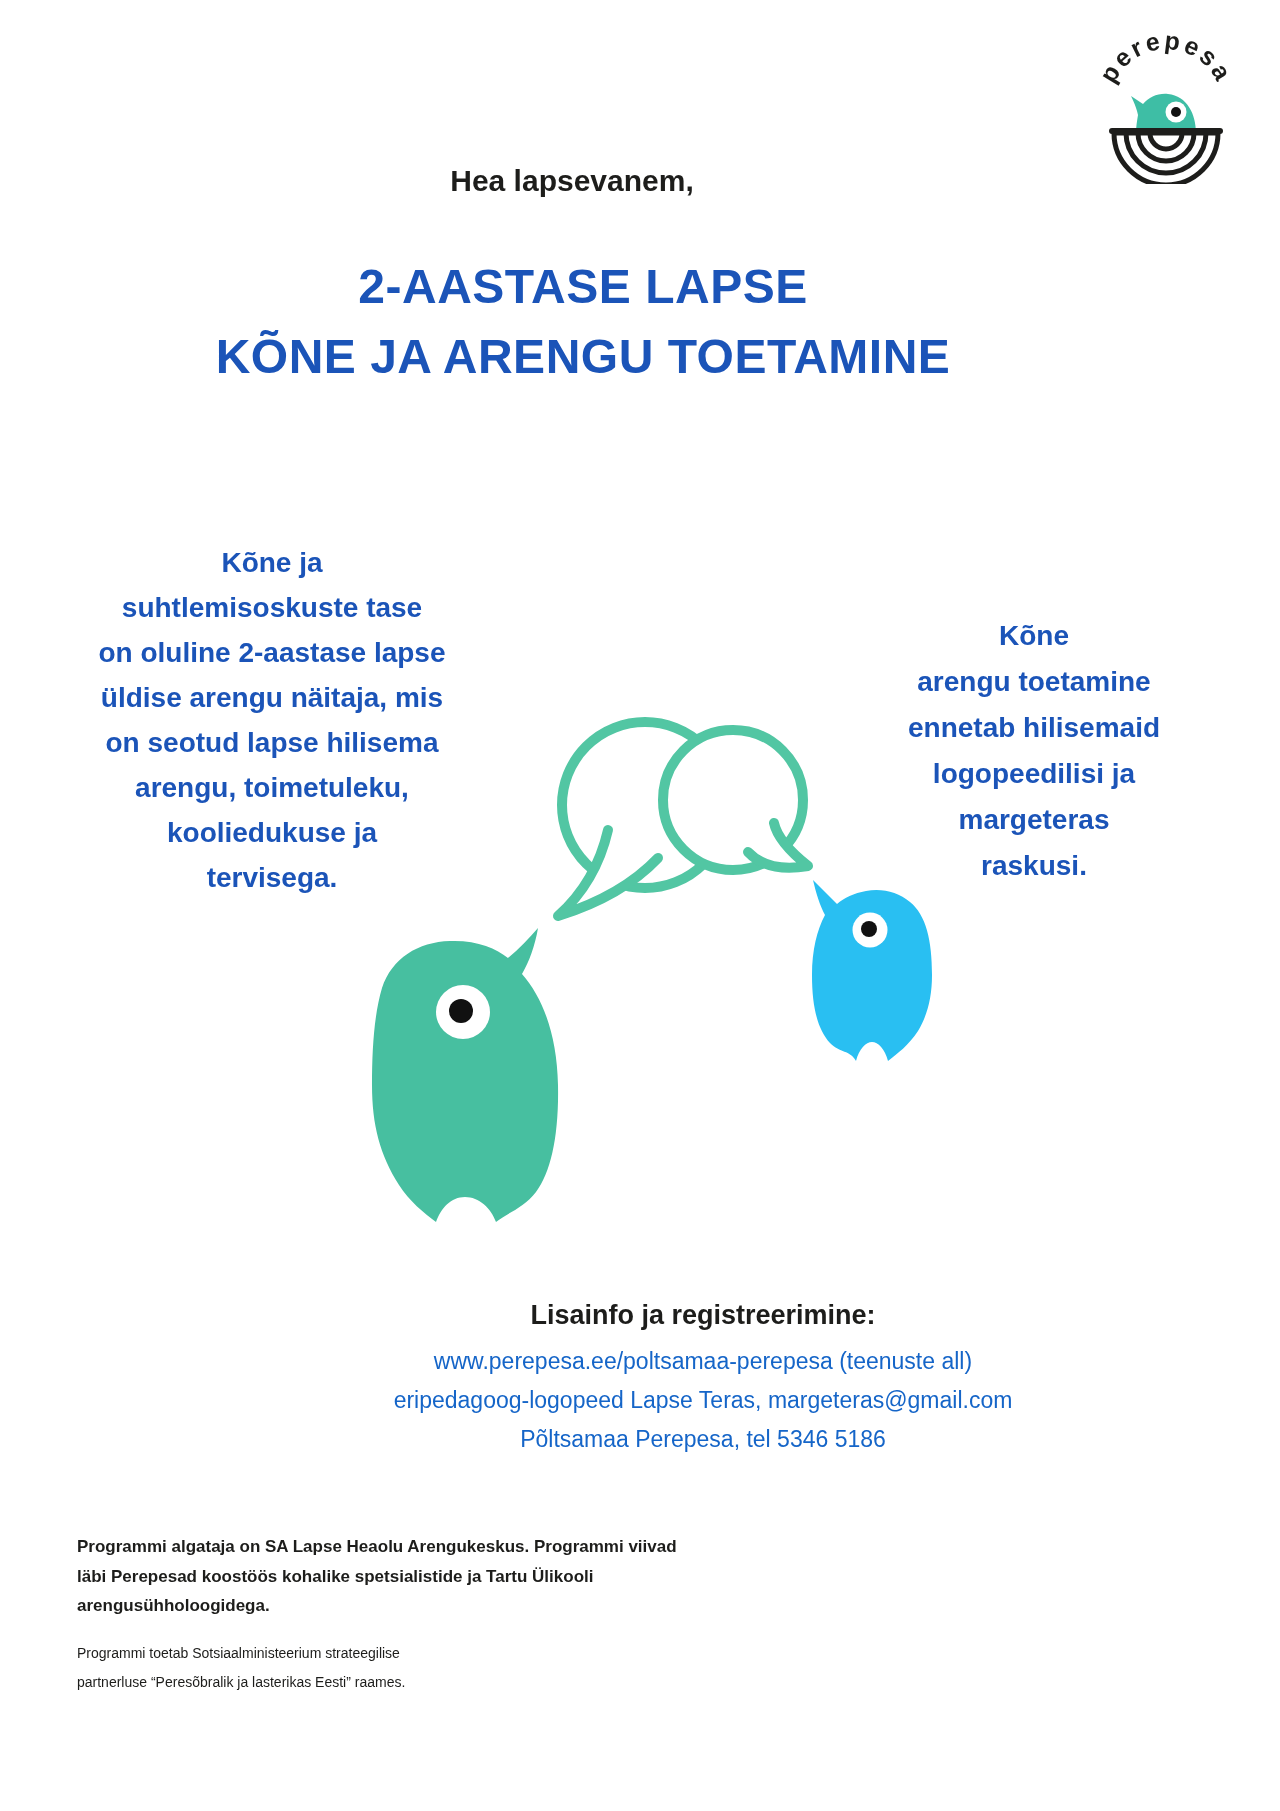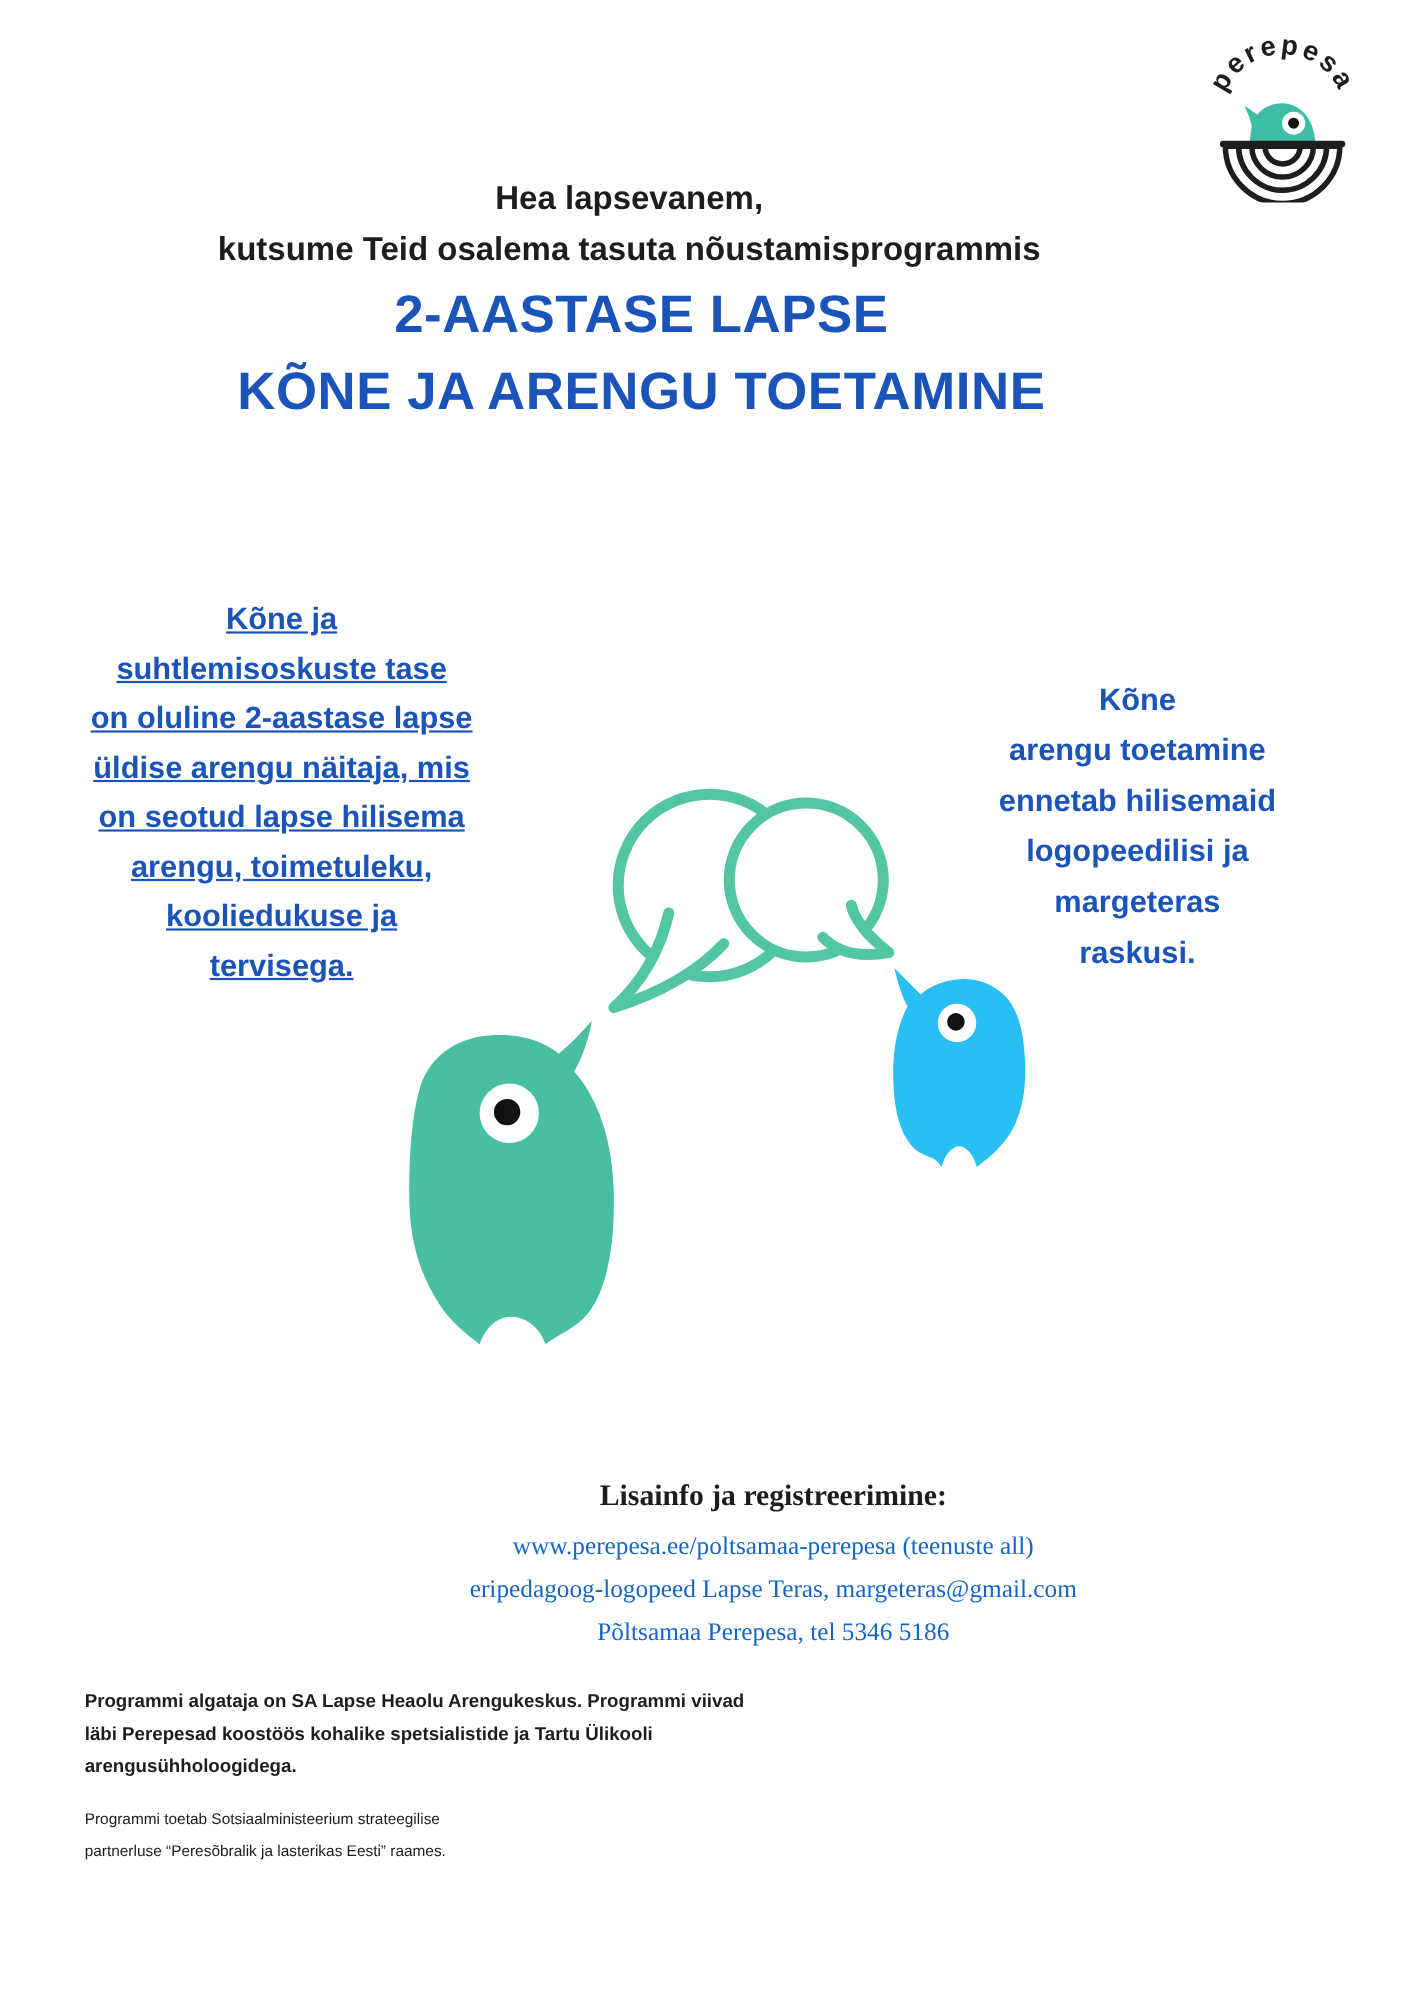--- a/index.html
+++ b/index.html
@@ -14,21 +14,21 @@
   .intro{left:16px;top:158px;width:1112px;text-align:center;
          font-size:30px;font-weight:700;line-height:46px;color:var(--dark-text,#1d1d1b);}
   
   .title{left:0;top:252px;width:1112px;text-align:center;
          font-size:48px;font-weight:800;line-height:70px;letter-spacing:.5px;
          color:var(--heading-blue,#1b54b8);padding-left:27px;}
 
   
   .side-para{font-size:28px;font-weight:700;color:var(--heading-blue,#1b54b8);
              text-align:center;white-space:pre-line;}
-  .left-para{left:41px;top:540px;width:430px;line-height:45px;text-decoration:underline;}
+  .left-para{left:57px;top:540px;width:430px;line-height:45px;}
   .right-para{left:835px;top:613px;width:398px;line-height:46px;}
 
   
   .graphic{left:300px;top:580px;width:700px;height:680px;pointer-events:none;}
   .bubble{fill:#ffffff;stroke:var(--green,#52c6a3);stroke-width:10px;}
   .bubble-tail{fill:#ffffff;stroke:var(--green,#52c6a3);stroke-width:10px;
                stroke-linecap:round;stroke-linejoin:round;}
   .green-bird{fill:var(--green-bird,#47bfa0);}
   .blue-bird{fill:var(--cyan,#29bff2);}
   .eye-white{fill:#ffffff;}
@@ -37,21 +37,21 @@
   
   .logo{left:1092px;top:30px;width:148px;height:154px;}
   .logo-arc-text{font-family:"Liberation Sans",sans-serif;font-size:25px;font-weight:700;
                  letter-spacing:3px;fill:var(--dark-text,#1d1d1b);}
   .logo-head{fill:var(--logo-teal,#3ebea5);}
   .nest-line{fill:none;stroke:var(--dark-text,#1d1d1b);stroke-width:5px;}
   .nest-rim{fill:#ffffff;stroke:var(--dark-text,#1d1d1b);stroke-width:5px;}
   .nest-top{stroke:var(--dark-text,#1d1d1b);stroke-width:6px;stroke-linecap:round;}
 
   
-  .contact{left:303px;top:1344px;width:800px;text-align:center;font-family:Liberation Serif, serif;}
+  .contact{left:303px;top:1300px;width:800px;text-align:center;}
   .contact-heading{font-size:27px;font-weight:600;color:var(--dark-text,#1d1d1b);
                    margin-bottom:11px;}
   .contact-line{font-size:23px;font-weight:500;line-height:39px;
                 color:var(--link-blue,#1565c8);}
 
   
   .footer{left:77px;top:1532px;width:720px;color:var(--dark-text,#1d1d1b);}
   .footer-bold{font-size:17px;font-weight:700;line-height:29.5px;white-space:pre-line;}
   .footer-reg{font-size:14px;font-weight:400;line-height:29px;white-space:pre-line;
               margin-top:18px;}
@@ -75,21 +75,20 @@
     <path class="nest-rim" d="M 22 103 A 52 52 0 0 0 126 103 Z"></path>
     <path class="nest-line" d="M 34 103 A 40 40 0 0 0 114 103"></path>
     <path class="nest-line" d="M 46 103 A 28 28 0 0 0 102 103"></path>
     <path class="nest-line" d="M 58 103 A 16 16 0 0 0 90 103"></path>
     <line class="nest-top" x1="20" y1="101" x2="128" y2="101"></line>
   </g>
 </svg>
 
 <div class="abs intro">
   <div>Hea lapsevanem,</div>
-  <div>kutsume Teid osalema tasuta nõustamisprogrammis</div>
 </div>
 
 <div class="abs title">
   <div>2-AASTASE LAPSE</div>
   <div>KÕNE JA ARENGU TOETAMINE</div>
 </div>
 
 <div class="abs side-para left-para">Kõne ja
 suhtlemisoskuste tase
 on oluline 2-aastase lapse

